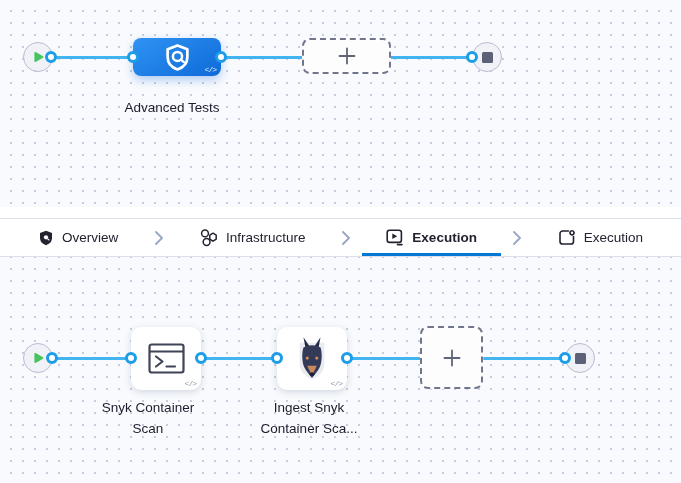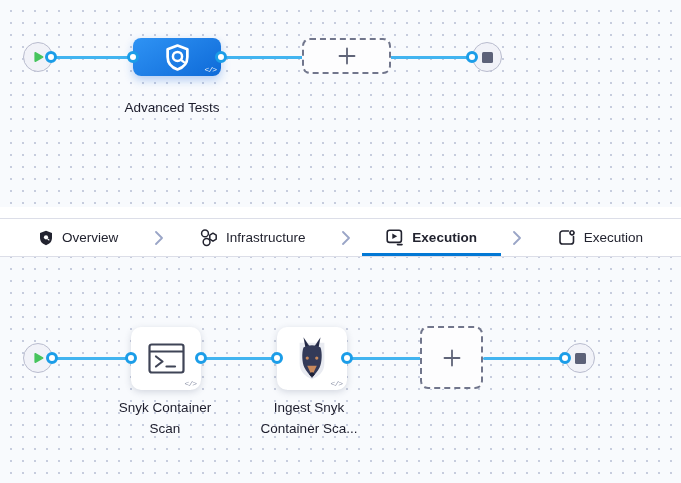--- a/index.html
+++ b/index.html
@@ -172,21 +172,21 @@
     <svg width="37" height="31" viewBox="0 0 37 31">
       <rect x="1.5" y="1.5" width="34" height="28" rx="2.2" fill="#ffffff" stroke="#3f4456" stroke-width="2.2"></rect>
       <path d="M2 8.6 H35" stroke="#3f4456" stroke-width="2"></path>
       <polyline points="8,13.5 14.5,18.5 8,23.5" fill="none" stroke="#3f4456" stroke-width="2.2" stroke-linejoin="round" stroke-linecap="round"></polyline>
       <path d="M18.5 23.5 H27" stroke="#3f4456" stroke-width="2.2" stroke-linecap="round"></path>
     </svg>
     <span class="code-badge">&lt;/&gt;</span>
   </div>
   <div class="ring" style="left:125px;top:106px;"></div>
   <div class="ring" style="left:195px;top:106px;"></div>
-  <div class="node-label" style="left:110px;top:151px;width:110px;text-align:center;">Snyk Container Scan</div>
+  <div class="node-label" style="left:93px;top:151px;width:110px;text-align:center;">Snyk Container Scan</div>
 
   <div class="step-card" style="left:277px;">
     <svg width="38" height="46" viewBox="0 0 40 48">
       <path d="M7 7 H33 V29 C33 37 27.5 42 20 45.5 C12.5 42 7 37 7 29 Z" fill="#e9ebf1"></path>
       <polygon points="11,1 15,22 19,13" fill="#2e3450"></polygon>
       <polygon points="29,1 25,22 21,13" fill="#2e3450"></polygon>
       <polygon points="12.3,4 15,19 17,13.5" fill="#1f2440"></polygon>
       <polygon points="27.7,4 25,19 23,13.5" fill="#1f2440"></polygon>
       <path d="M11 12 C9 18 9.5 28 12 33 C14 37 17 40 20 44 C23 40 26 37 28 33 C30.5 28 31 18 29 12 C23 8.6 17 8.6 11 12 Z" fill="#333a58"></path>
       <circle cx="15" cy="23" r="1.7" fill="#c8895c"></circle>

